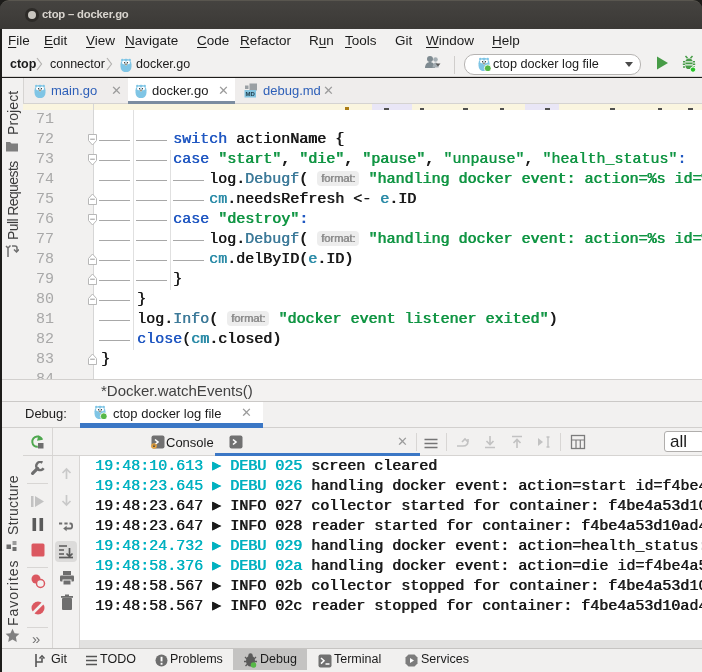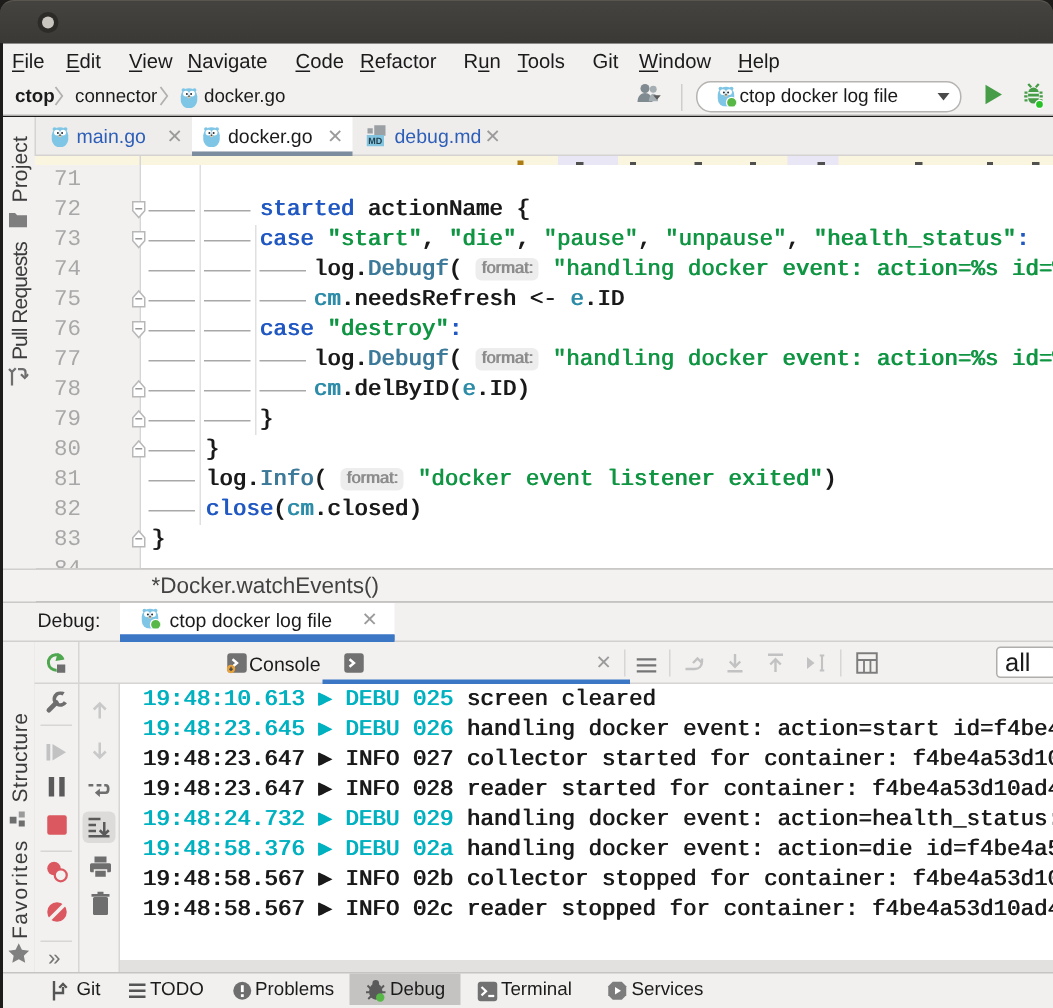--- a/index.html
+++ b/index.html
@@ -75,20 +75,21 @@
 #sbdebugbg{left:233px;top:649px;width:74px;height:21px;background:#c4c3c2;}
 .selbox{position:absolute;background:#dcdbda;border-radius:4px;}
 </style>
 </head>
 <body>
 <div id="page">
   <div class="abs" id="titlebar"></div>
   <div class="abs" id="tbtn">
       <i></i>
     </div>
+  <div class="abs" id="ttext">ctop – docker.go</div>
 
   <div class="abs" id="menubar"></div>
   <div class="mi" style="left:8px;"><u>F</u>ile</div>
   <div class="mi" style="left:44px;text-align:center;"><u>E</u>dit</div>
   <div class="mi" style="left:86px;"><u>V</u>iew</div>
   <div class="mi" style="left:125px;"><u>N</u>avigate</div>
   <div class="mi" style="left:197px;"><u>C</u>ode</div>
   <div class="mi" style="left:240px;"><u>R</u>efactor</div>
   <div class="mi" style="left:309px;">R<u>u</u>n</div>
   <div class="mi" style="left:345px;"><u>T</u>ools</div>
@@ -294,21 +295,21 @@
         <line x1="3.2" y1="6.2" x2="7.8" y2="6.2" stroke="#9a9a9a" stroke-width="1"></line>
       </svg>
 <svg class="fold" style="top:189px;" viewBox="0 0 11 13">
         <path d="M1.5,11.5 h8 v-6 l-4,-4.5 l-4,4.5 z" fill="#ffffff" stroke="#b8b8b8" stroke-width="1"></path>
         <line x1="3.2" y1="6.2" x2="7.8" y2="6.2" stroke="#9a9a9a" stroke-width="1"></line>
       </svg>
 <svg class="fold" style="top:249px;" viewBox="0 0 11 13">
         <path d="M1.5,11.5 h8 v-6 l-4,-4.5 l-4,4.5 z" fill="#ffffff" stroke="#b8b8b8" stroke-width="1"></path>
         <line x1="3.2" y1="6.2" x2="7.8" y2="6.2" stroke="#9a9a9a" stroke-width="1"></line>
       </svg>
-<div class="cl" style="left:150px;top:26px;"><span class="kw">started</span> actionName {</div>
+<div class="cl" style="left:150px;top:26px;"><span class="kw">switch</span> actionName {</div>
 <div class="cl" style="left:150px;top:46px;"><span class="kw">case</span> <span class="str">"start"</span>, <span class="str">"die"</span>, <span class="str">"pause"</span>, <span class="str">"unpause"</span>, <span class="str">"health_status"</span><span class="kw">:</span></div>
 <div class="cl" style="left:186px;top:66px;">log.<span class="fn">Debugf</span>( <span class="hint">format:</span> <span class="str">"handling docker event: action=%s id=%s from</span></div>
 <div class="cl" style="left:186px;top:86px;"><span class="vr">cm</span>.needsRefresh &lt;- <span class="vr">e</span>.ID</div>
 <div class="cl" style="left:150px;top:106px;"><span class="kw">case</span> <span class="str">"destroy"</span><span class="kw">:</span></div>
 <div class="cl" style="left:186px;top:126px;">log.<span class="fn">Debugf</span>( <span class="hint">format:</span> <span class="str">"handling docker event: action=%s id=%s from</span></div>
 <div class="cl" style="left:186px;top:146px;"><span class="vr">cm</span>.delByID(<span class="vr">e</span>.ID)</div>
 <div class="cl" style="left:150px;top:166px;">}</div>
 <div class="cl" style="left:114px;top:186px;">}</div>
 <div class="cl" style="left:114px;top:206px;">log.<span class="fn">Info</span>( <span class="hint">format:</span> <span class="str">"docker event listener exited"</span>)</div>
 <div class="cl" style="left:114px;top:226px;"><span class="kw">close</span>(<span class="vr">cm</span>.closed)</div>

